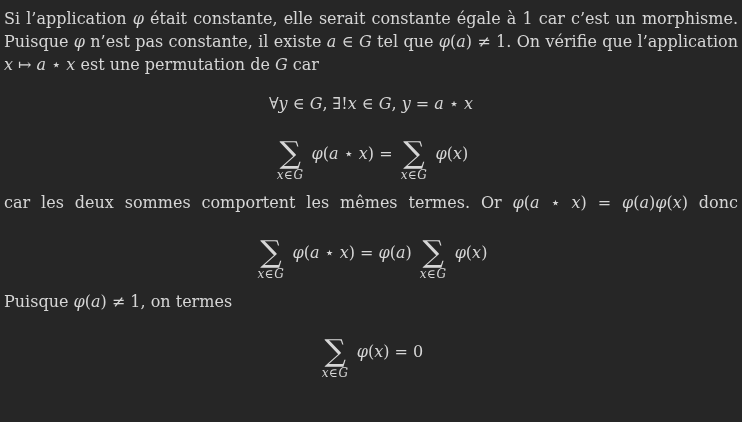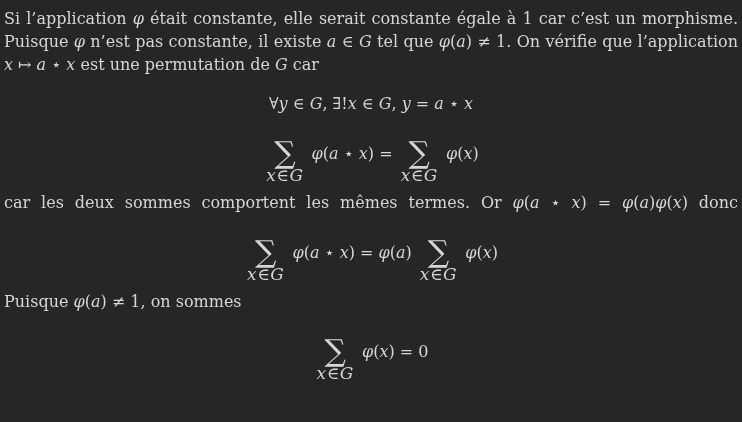--- a/index.html
+++ b/index.html
@@ -17,26 +17,26 @@
   .tx{font-style:normal;}
   .display{
     display:flex;justify-content:center;align-items:center;
     white-space:pre;margin:16px 0;
   }
   .sum{
     display:inline-flex;flex-direction:column;align-items:center;
     transform:translateY(7px);margin:0 3px;
   }
   .sigma{font-size:30px;line-height:30px;font-style:normal;}
-  .sumsub{font-size:17px;line-height:13px;margin-top:1px;font-style:italic;letter-spacing:0.5px;}
+  .sumsub{font-size:12px;line-height:13px;margin-top:1px;font-style:italic;letter-spacing:0.5px;}
 </style>
 </head>
 <body>
 
 <div class="page">
   <p class="para"><span class="tx">Si l’application </span><span class="mi">φ</span><span class="tx"> était constante, elle serait constante égale à 1 car c’est un morphisme. Puisque </span><span class="mi">φ</span><span class="tx"> n’est pas constante, il existe </span><span class="mi">a</span><span class="tx"> ∈ </span><span class="mi">G</span><span class="tx"> tel que </span><span class="mi">φ</span><span class="tx">(</span><span class="mi">a</span><span class="tx">) ≠ 1. On vérifie que l’application </span><span class="mi">x</span><span class="tx"> ↦ </span><span class="mi">a</span><span class="tx"> ⋆ </span><span class="mi">x</span><span class="tx"> est une permutation de </span><span class="mi">G</span><span class="tx"> car</span></p>
   <div class="display"><span class="tx">∀</span><span class="mi">y</span><span class="tx"> ∈ </span><span class="mi">G</span><span class="tx">, ∃!</span><span class="mi">x</span><span class="tx"> ∈ </span><span class="mi">G</span><span class="tx">, </span><span class="mi">y</span><span class="tx"> = </span><span class="mi">a</span><span class="tx"> ⋆ </span><span class="mi">x</span></div>
   <div class="display"><span class="sum"><span class="sigma">∑</span><span class="sumsub">x∈G</span></span><span class="tx"> </span><span class="mi">φ</span><span class="tx">(</span><span class="mi">a</span><span class="tx"> ⋆ </span><span class="mi">x</span><span class="tx">) = </span><span class="sum"><span class="sigma">∑</span><span class="sumsub">x∈G</span></span><span class="tx"> </span><span class="mi">φ</span><span class="tx">(</span><span class="mi">x</span><span class="tx">)</span></div>
   <p class="para full"><span class="tx">car les deux sommes comportent les mêmes termes. Or </span><span class="mi">φ</span><span class="tx">(</span><span class="mi">a</span><span class="tx"> ⋆ </span><span class="mi">x</span><span class="tx">) = </span><span class="mi">φ</span><span class="tx">(</span><span class="mi">a</span><span class="tx">)</span><span class="mi">φ</span><span class="tx">(</span><span class="mi">x</span><span class="tx">)</span><span class="tx"> donc</span></p>
   <div class="display"><span class="sum"><span class="sigma">∑</span><span class="sumsub">x∈G</span></span><span class="tx"> </span><span class="mi">φ</span><span class="tx">(</span><span class="mi">a</span><span class="tx"> ⋆ </span><span class="mi">x</span><span class="tx">) = </span><span class="mi">φ</span><span class="tx">(</span><span class="mi">a</span><span class="tx">) </span><span class="sum"><span class="sigma">∑</span><span class="sumsub">x∈G</span></span><span class="tx"> </span><span class="mi">φ</span><span class="tx">(</span><span class="mi">x</span><span class="tx">)</span></div>
-  <p class="para"><span class="tx">Puisque </span><span class="mi">φ</span><span class="tx">(</span><span class="mi">a</span><span class="tx">) ≠ 1, on sommes</span></p>
+  <p class="para"><span class="tx">Puisque </span><span class="mi">φ</span><span class="tx">(</span><span class="mi">a</span><span class="tx">) ≠ 1, on termes</span></p>
   <div class="display"><span class="sum"><span class="sigma">∑</span><span class="sumsub">x∈G</span></span><span class="tx"> </span><span class="mi">φ</span><span class="tx">(</span><span class="mi">x</span><span class="tx">) = 0</span></div>
 </div>
 
 </body></html>

